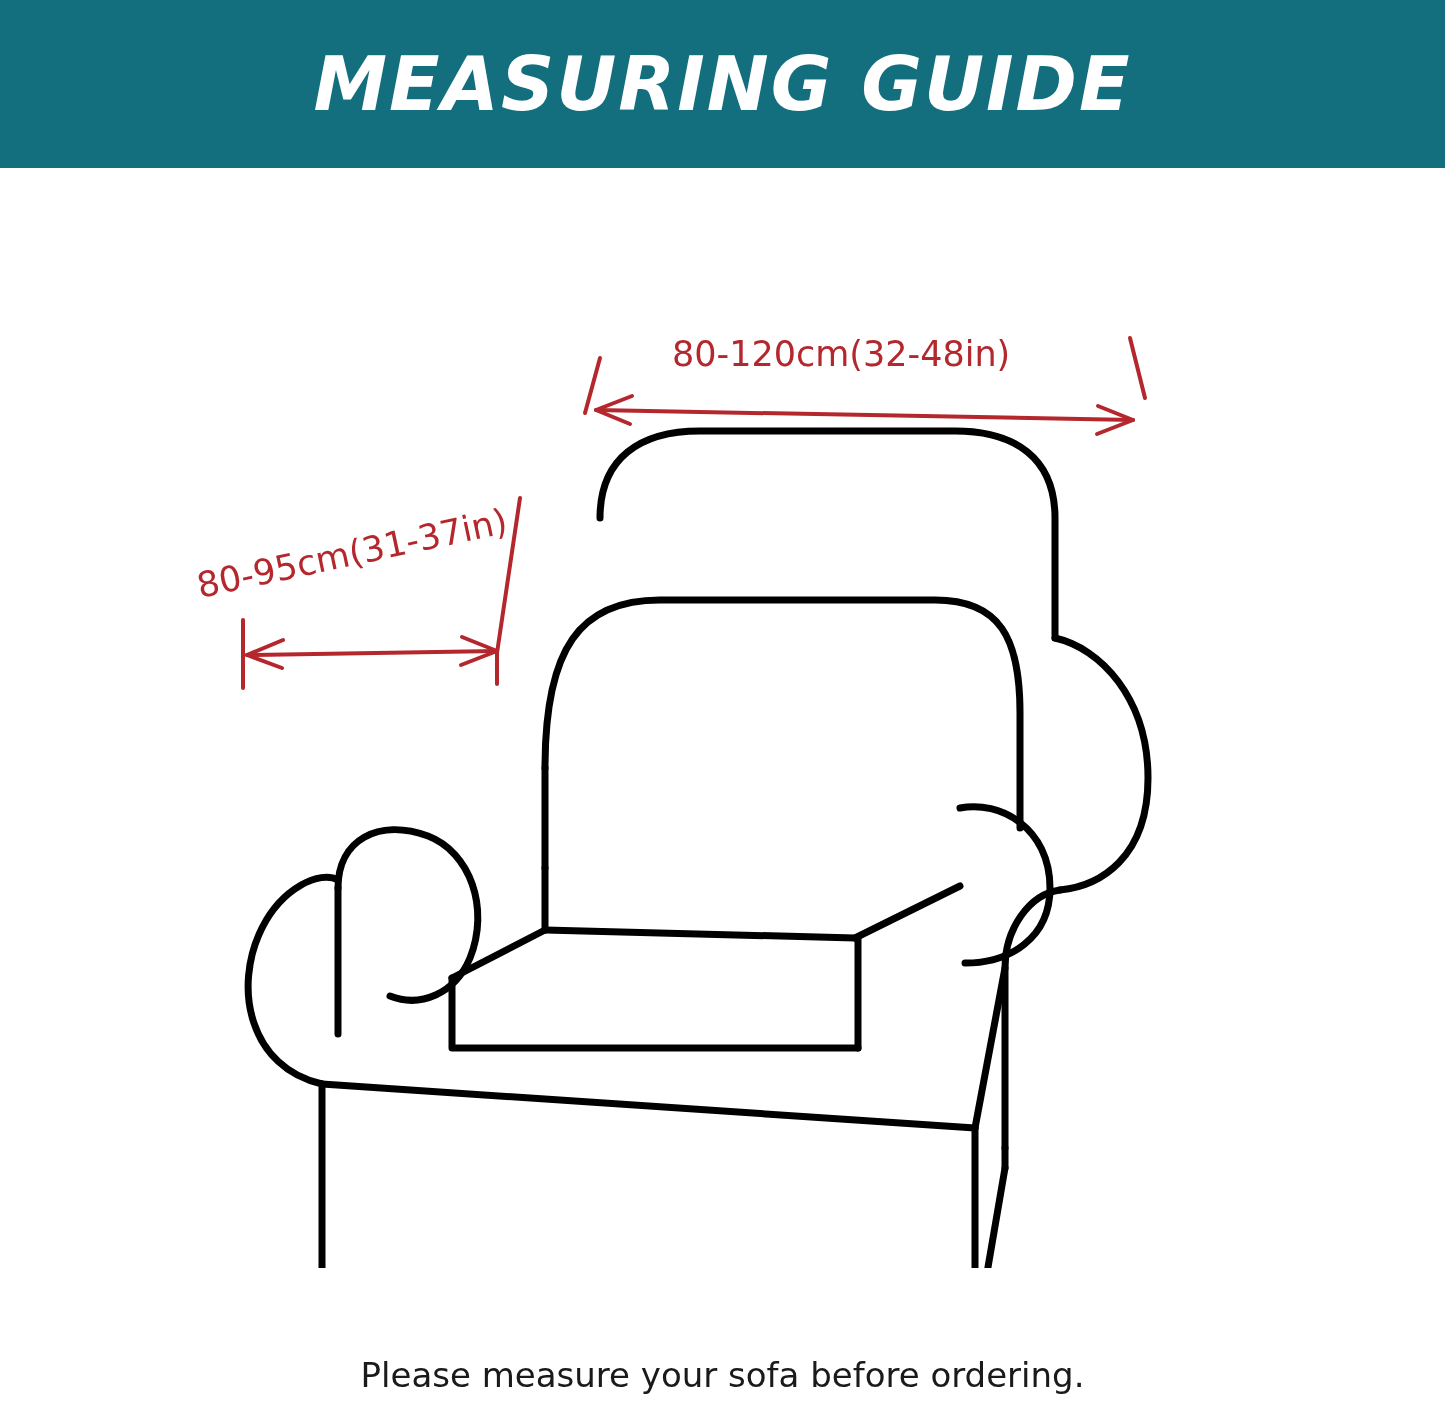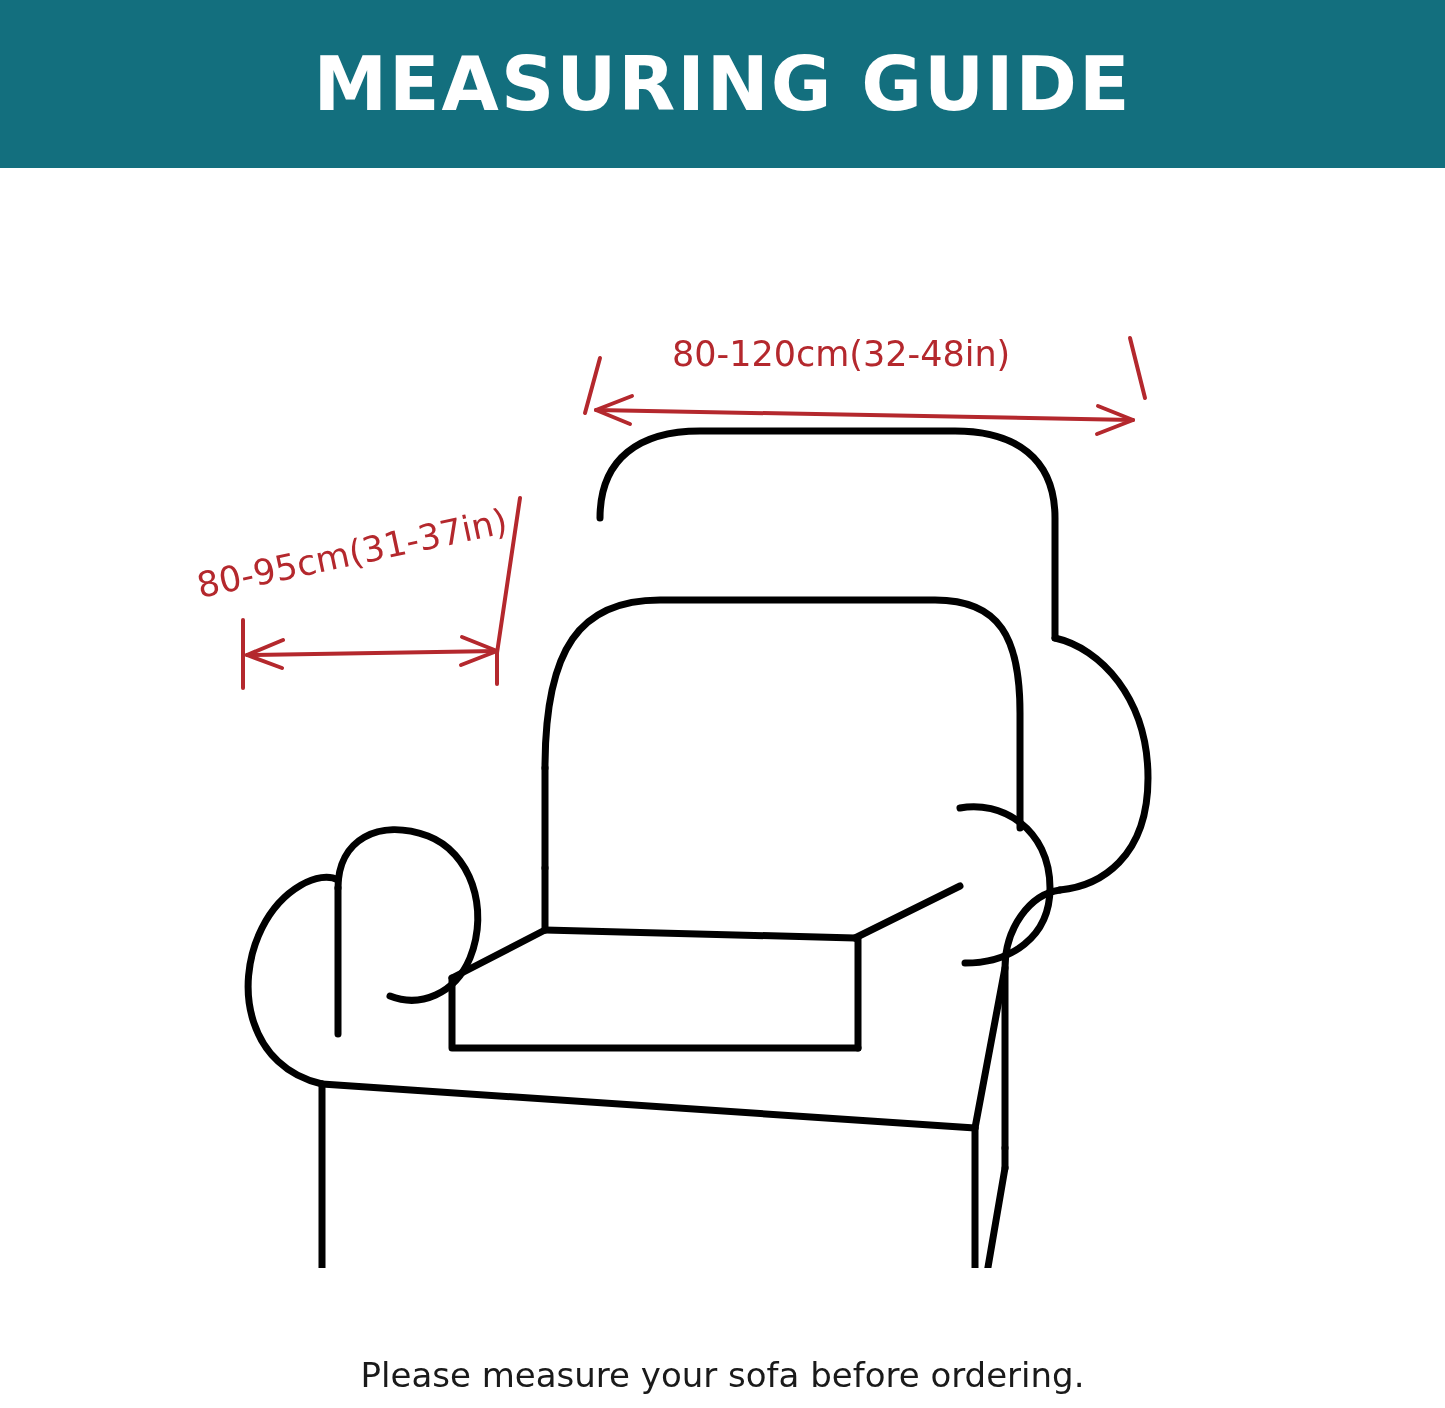--- a/index.html
+++ b/index.html
@@ -22,20 +22,21 @@
   .header-band {
     position: absolute;
     left: 0;
     top: 0;
     width: 1445px;
     height: 168px;
     background: #136f7e;
     display: flex;
     align-items: center;
     justify-content: center;
+    font-style: italic;
   }
   .header-title {
     color: #ffffff;
     font-family: "DejaVu Sans", sans-serif;
     font-weight: bold;
     font-size: 74px;
     letter-spacing: 2px;
     line-height: 1;
     white-space: nowrap;
   }

